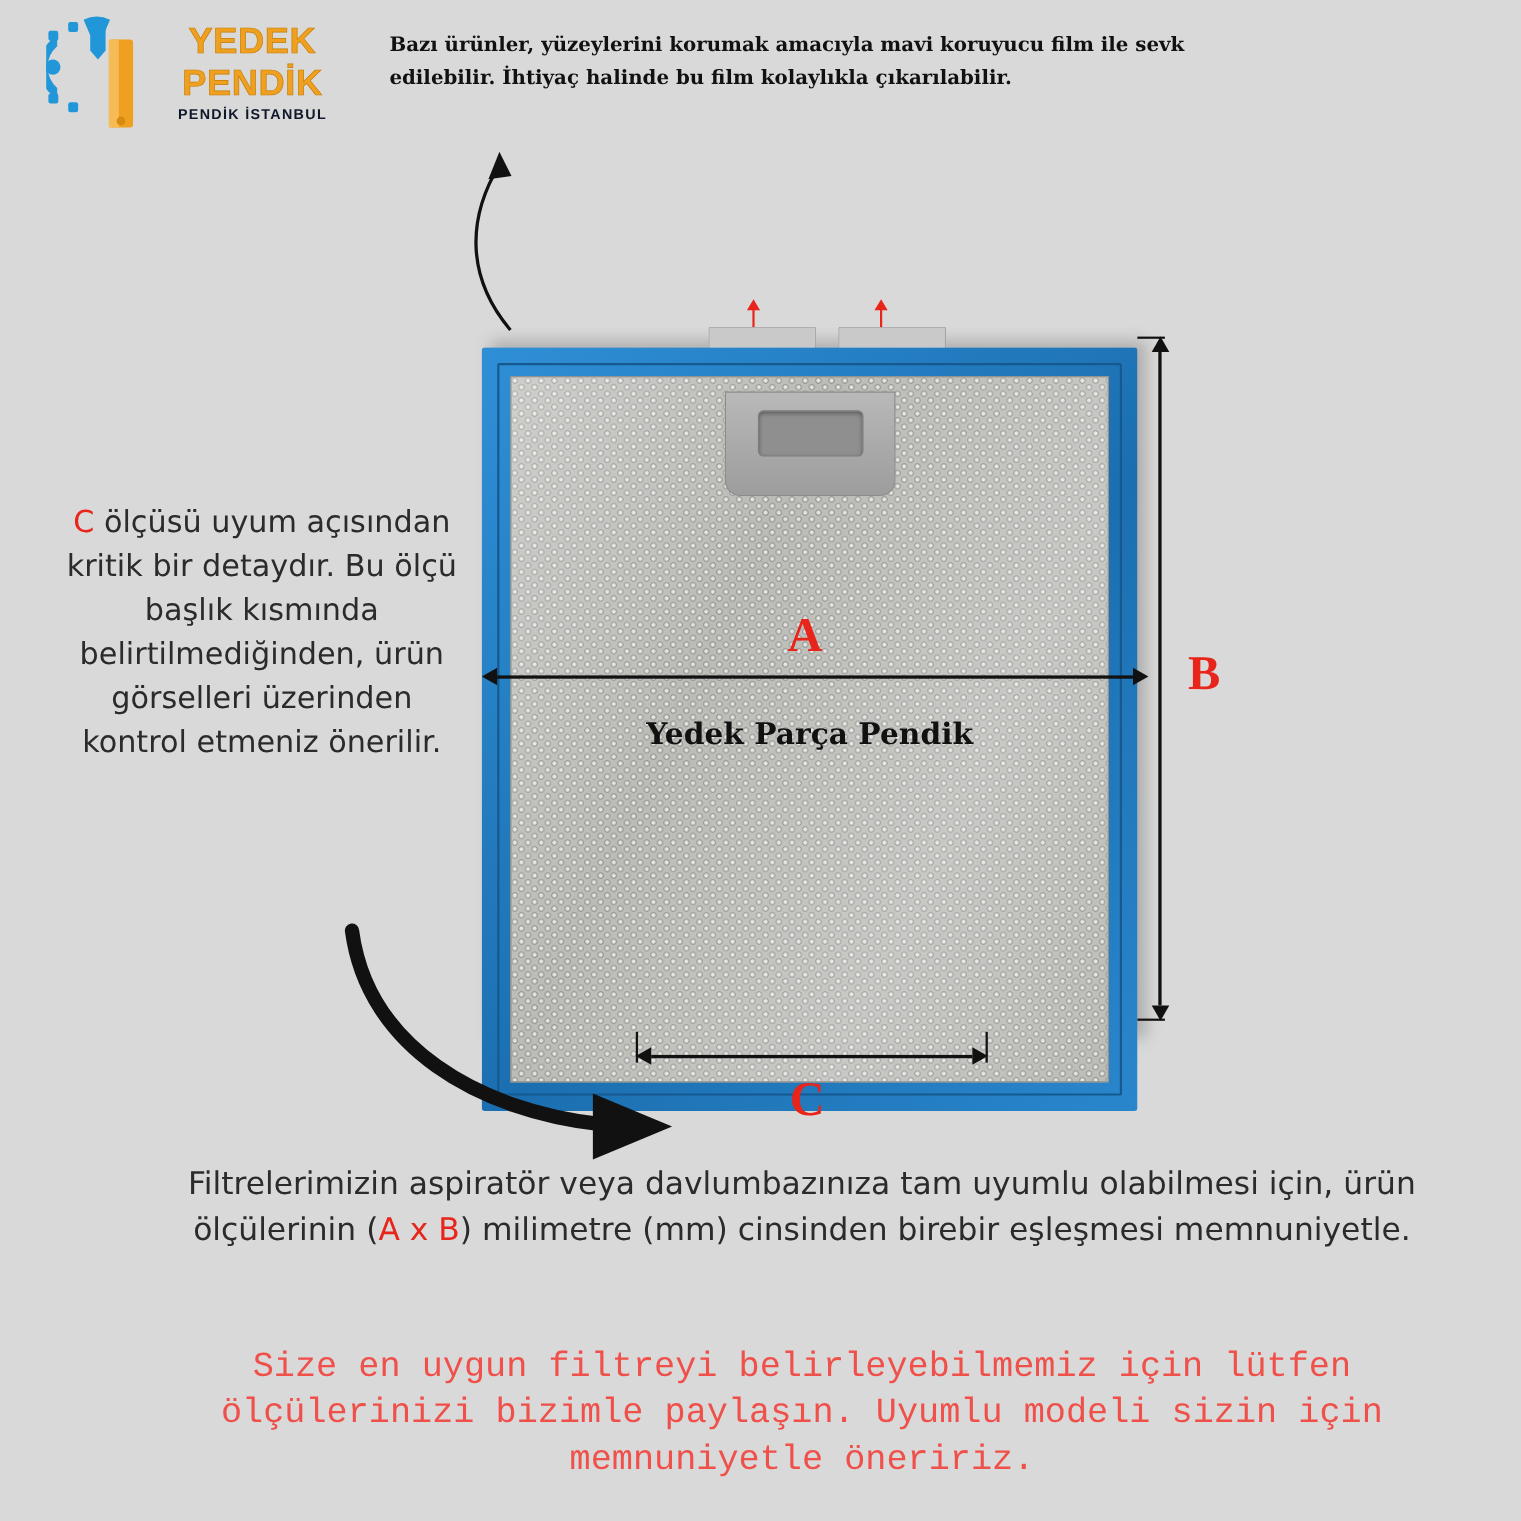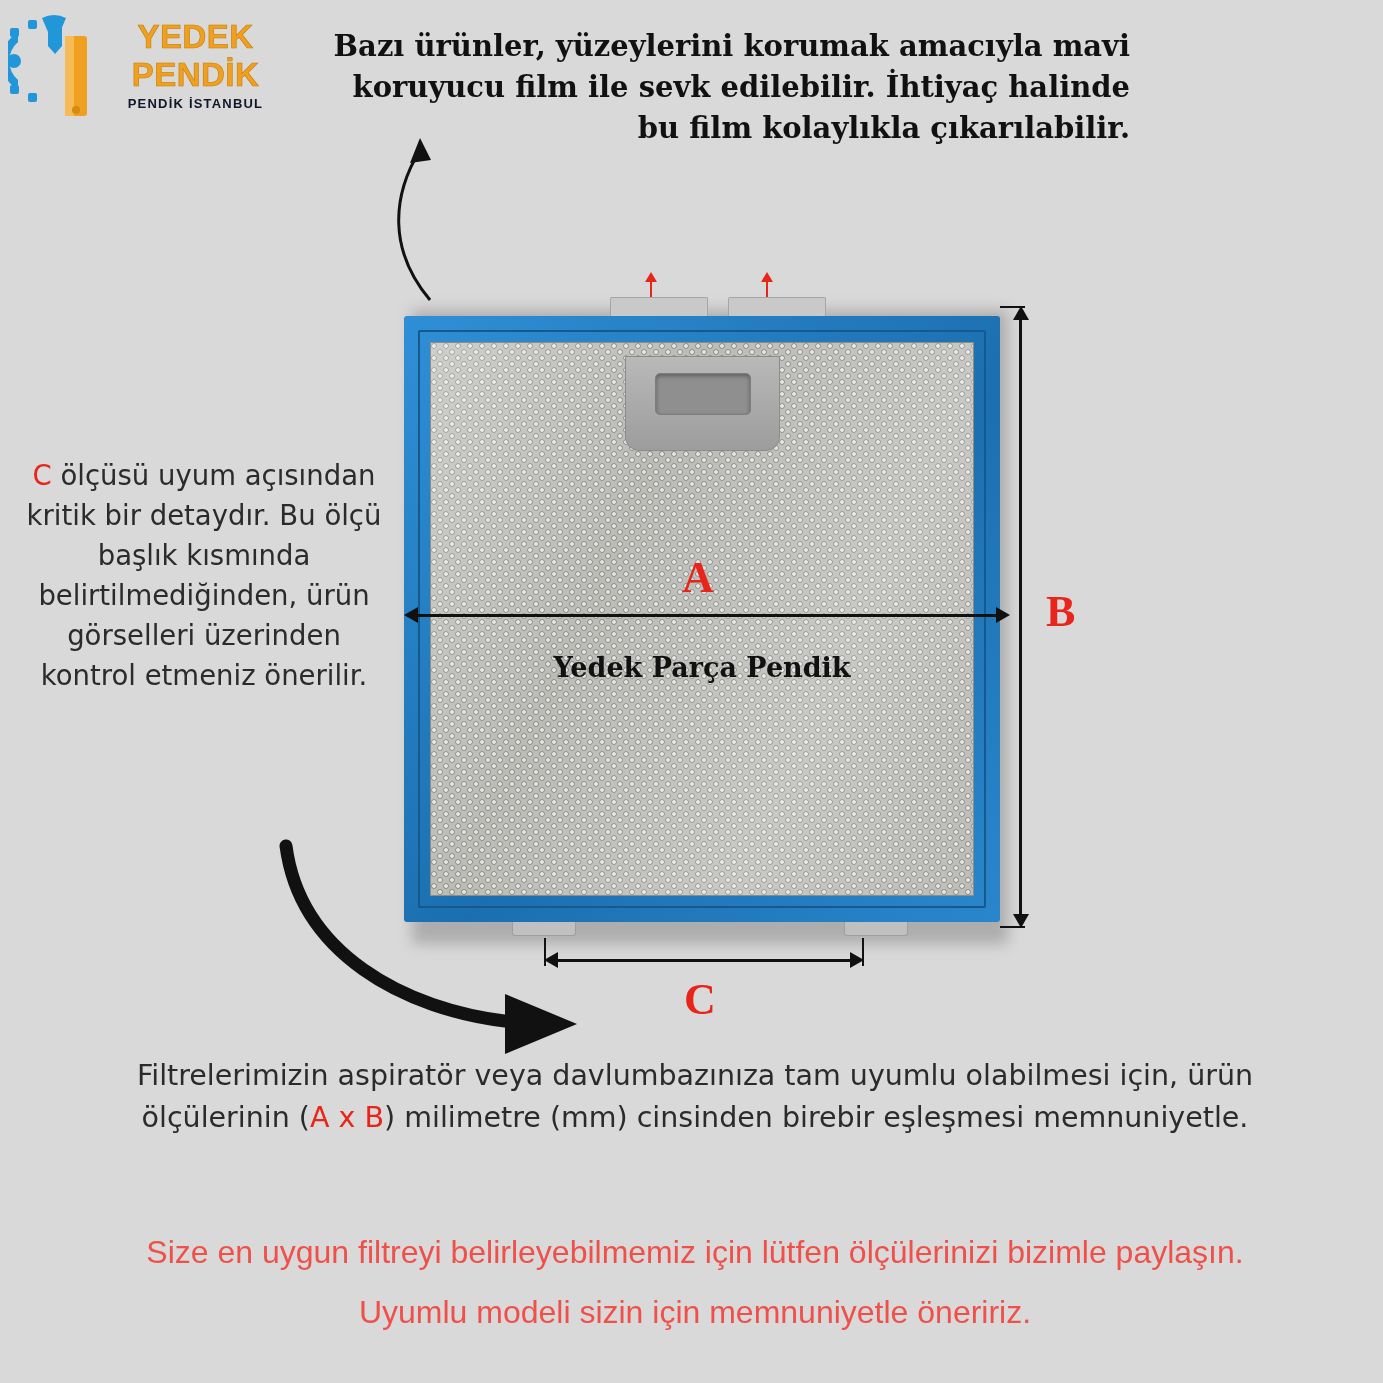--- a/index.html
+++ b/index.html
@@ -10,20 +10,21 @@
     width: 1383px;
     height: 1383px;
     background: #d9d9d9;
     font-family: "DejaVu Sans", sans-serif;
     position: relative;
     overflow: hidden;
   }
   .stage {
     position: absolute;
     inset: 0;
+    margin-left: 34px;
   }
 
   
   .logo {
     position: absolute;
     left: 8px;
     top: 10px;
     width: 280px;
     height: 122px;
   }
@@ -58,25 +59,25 @@
     letter-spacing: 1.2px;
     margin-top: 2px;
   }
 
   
   .headline {
     position: absolute;
     left: 320px;
     top: 26px;
     width: 810px;
-    text-align: right;
+    text-align: left;
     font-family: "DejaVu Serif", serif;
     font-weight: bold;
-    font-size: 29px;
-    line-height: 41px;
+    font-size: 18px;
+    line-height: 30px;
     color: #111;
   }
 
   
   .tirnak-note {
     position: absolute;
     left: 455px;
     top: 210px;
     width: 430px;
     text-align: center;
@@ -130,21 +131,21 @@
     border-radius: 0 0 3px 3px;
   }
   .tab-bottom.b1 { left: 108px; }
   .tab-bottom.b2 { left: 440px; }
 
   .frame {
     position: absolute;
     left: 0;
     top: 28px;
     width: 596px;
-    height: 606px;
+    height: 694px;
     background: #1f7cc4;
     background-image: linear-gradient(135deg, #2f8fd6 0%, #1b6fb0 55%, #2a86cc 100%);
     border-radius: 3px;
     box-sizing: border-box;
     padding: 18px;
   }
   .frame-inner-edge {
     position: absolute;
     left: 14px;
     top: 14px;
@@ -277,23 +278,23 @@
     color: #2b2b2b;
   }
   .bottom-note .red { color: #e8251a; }
 
   .bottom-red {
     position: absolute;
     left: 120px;
     top: 1222px;
     width: 1150px;
     text-align: center;
-    font-family: Liberation Sans, sans-serif;
+    font-family: Liberation Mono, monospace;
     font-size: 32px;
-    line-height: 60px;
+    line-height: 42px;
     color: #f0504a;
   }
 
   svg.curve {
     position: absolute;
     left: 0;
     top: 0;
     width: 1383px;
     height: 1383px;
     pointer-events: none;

